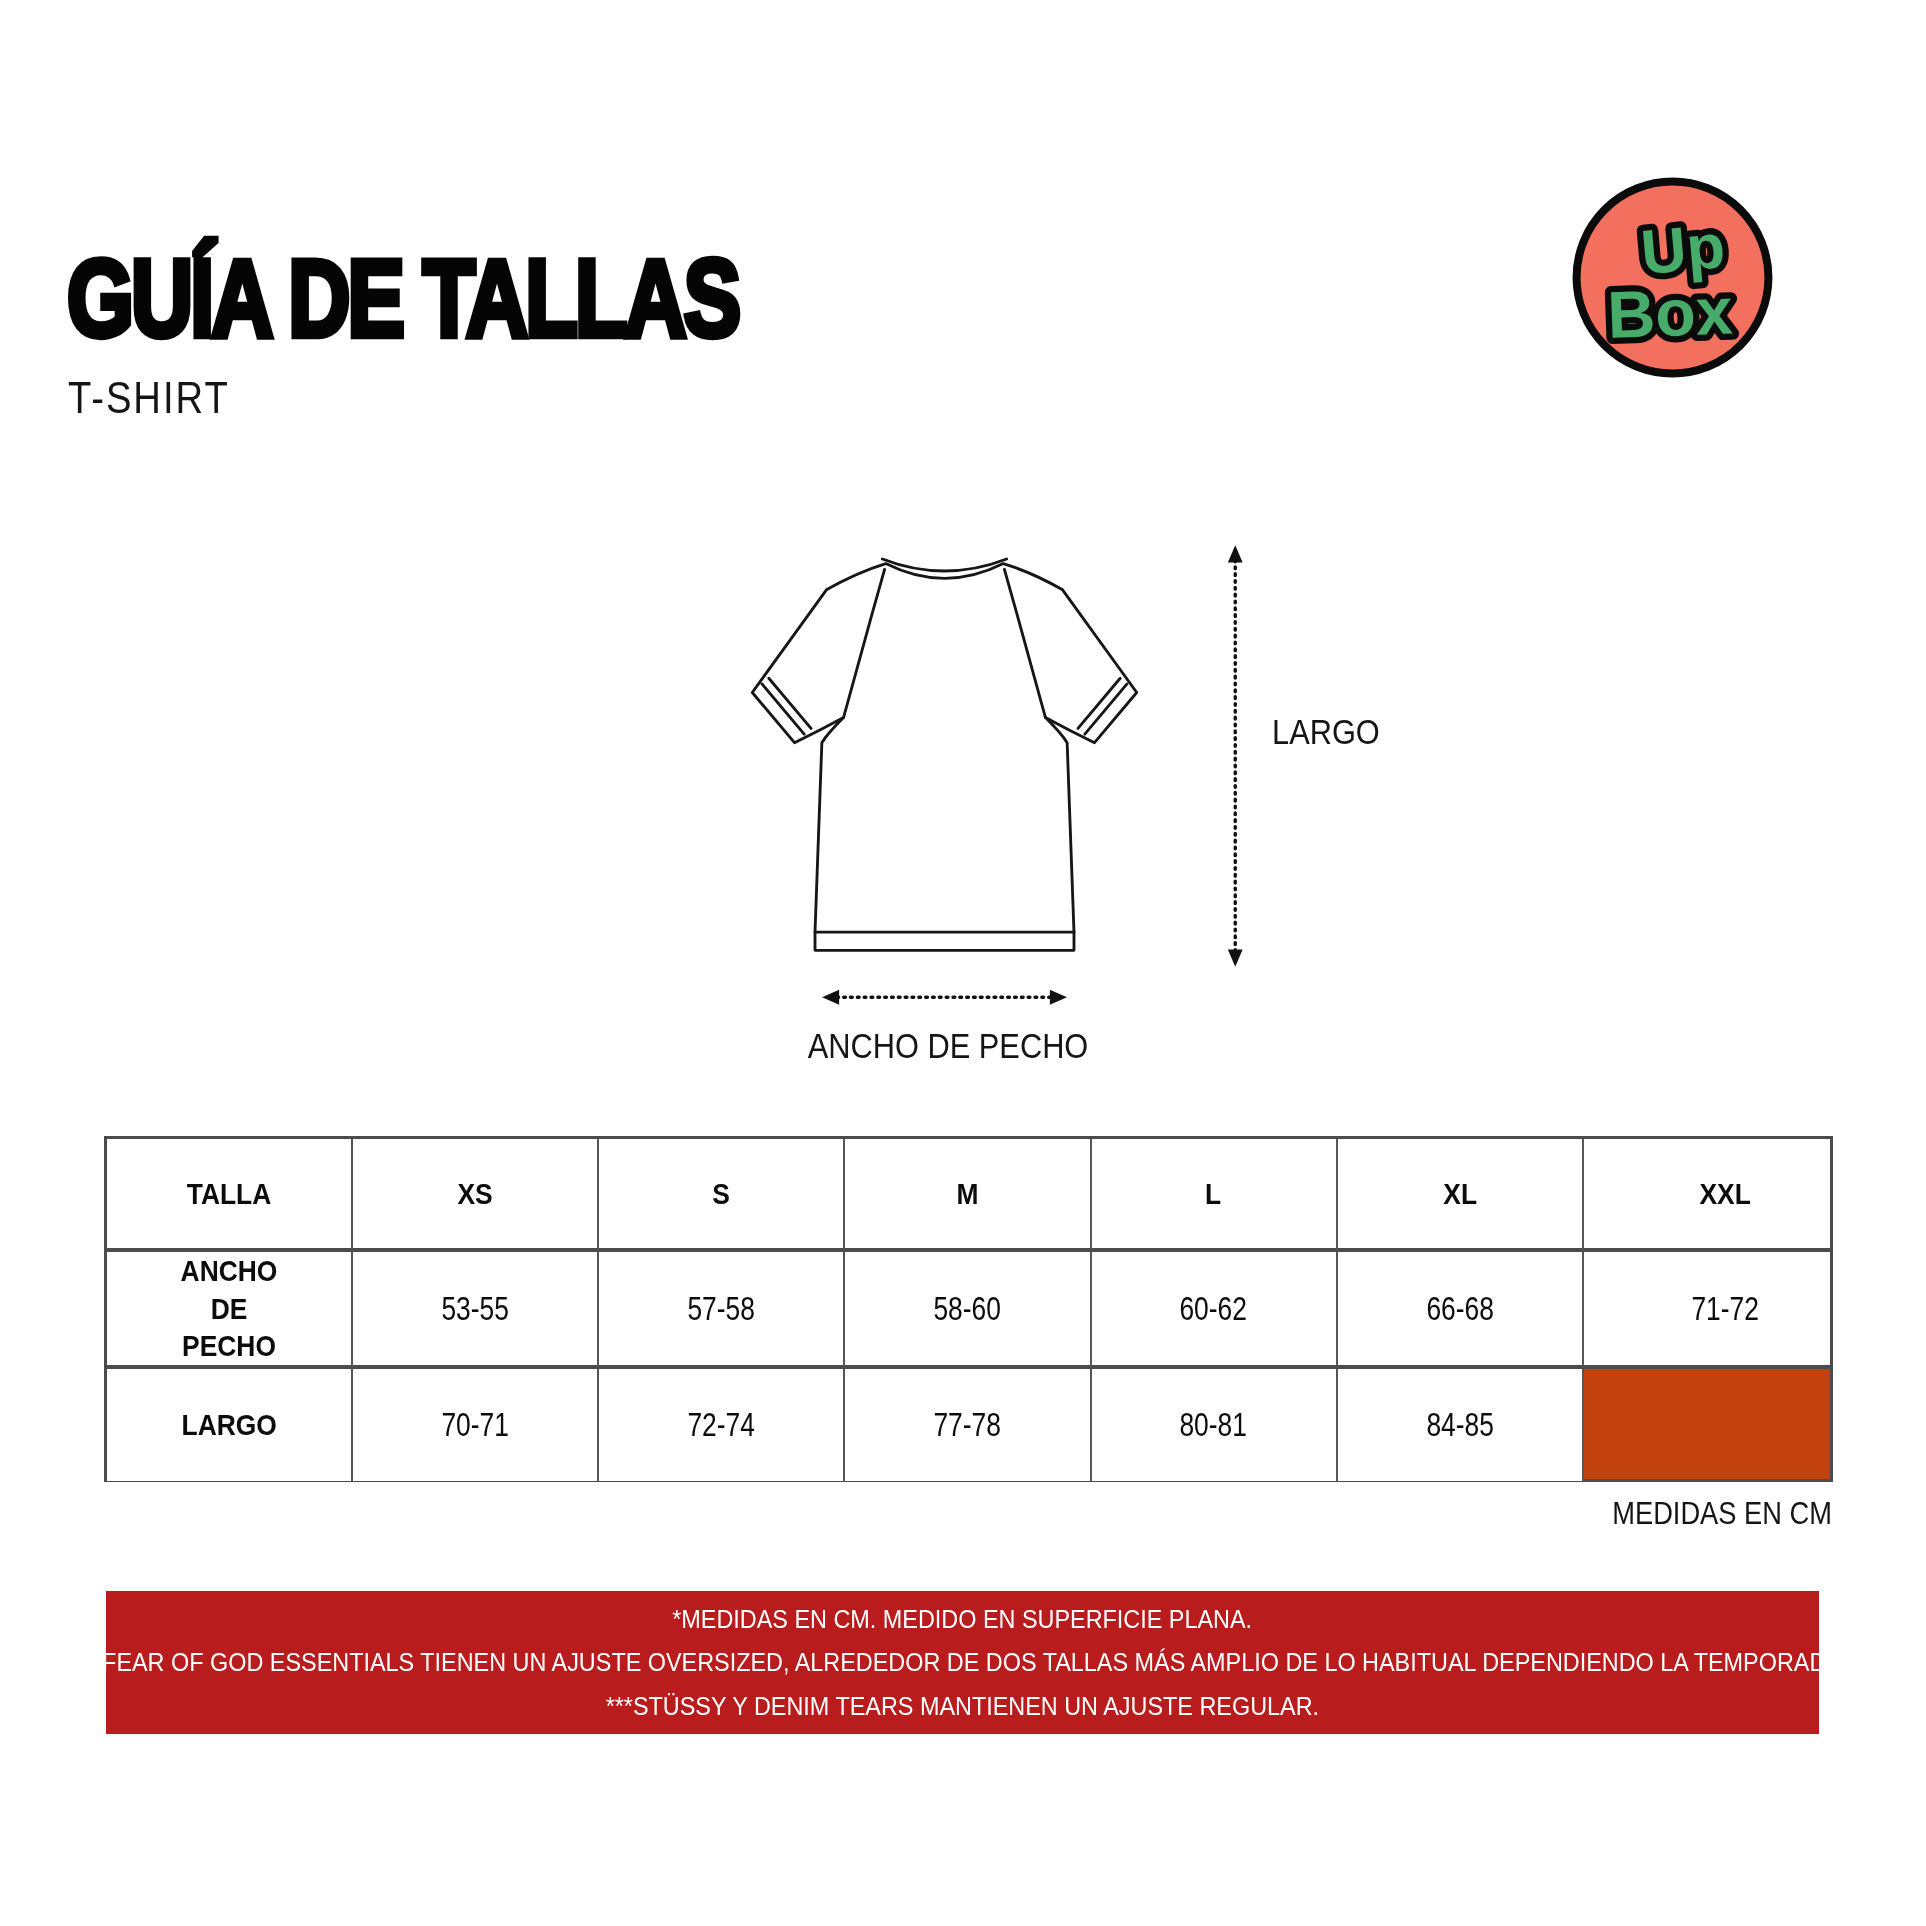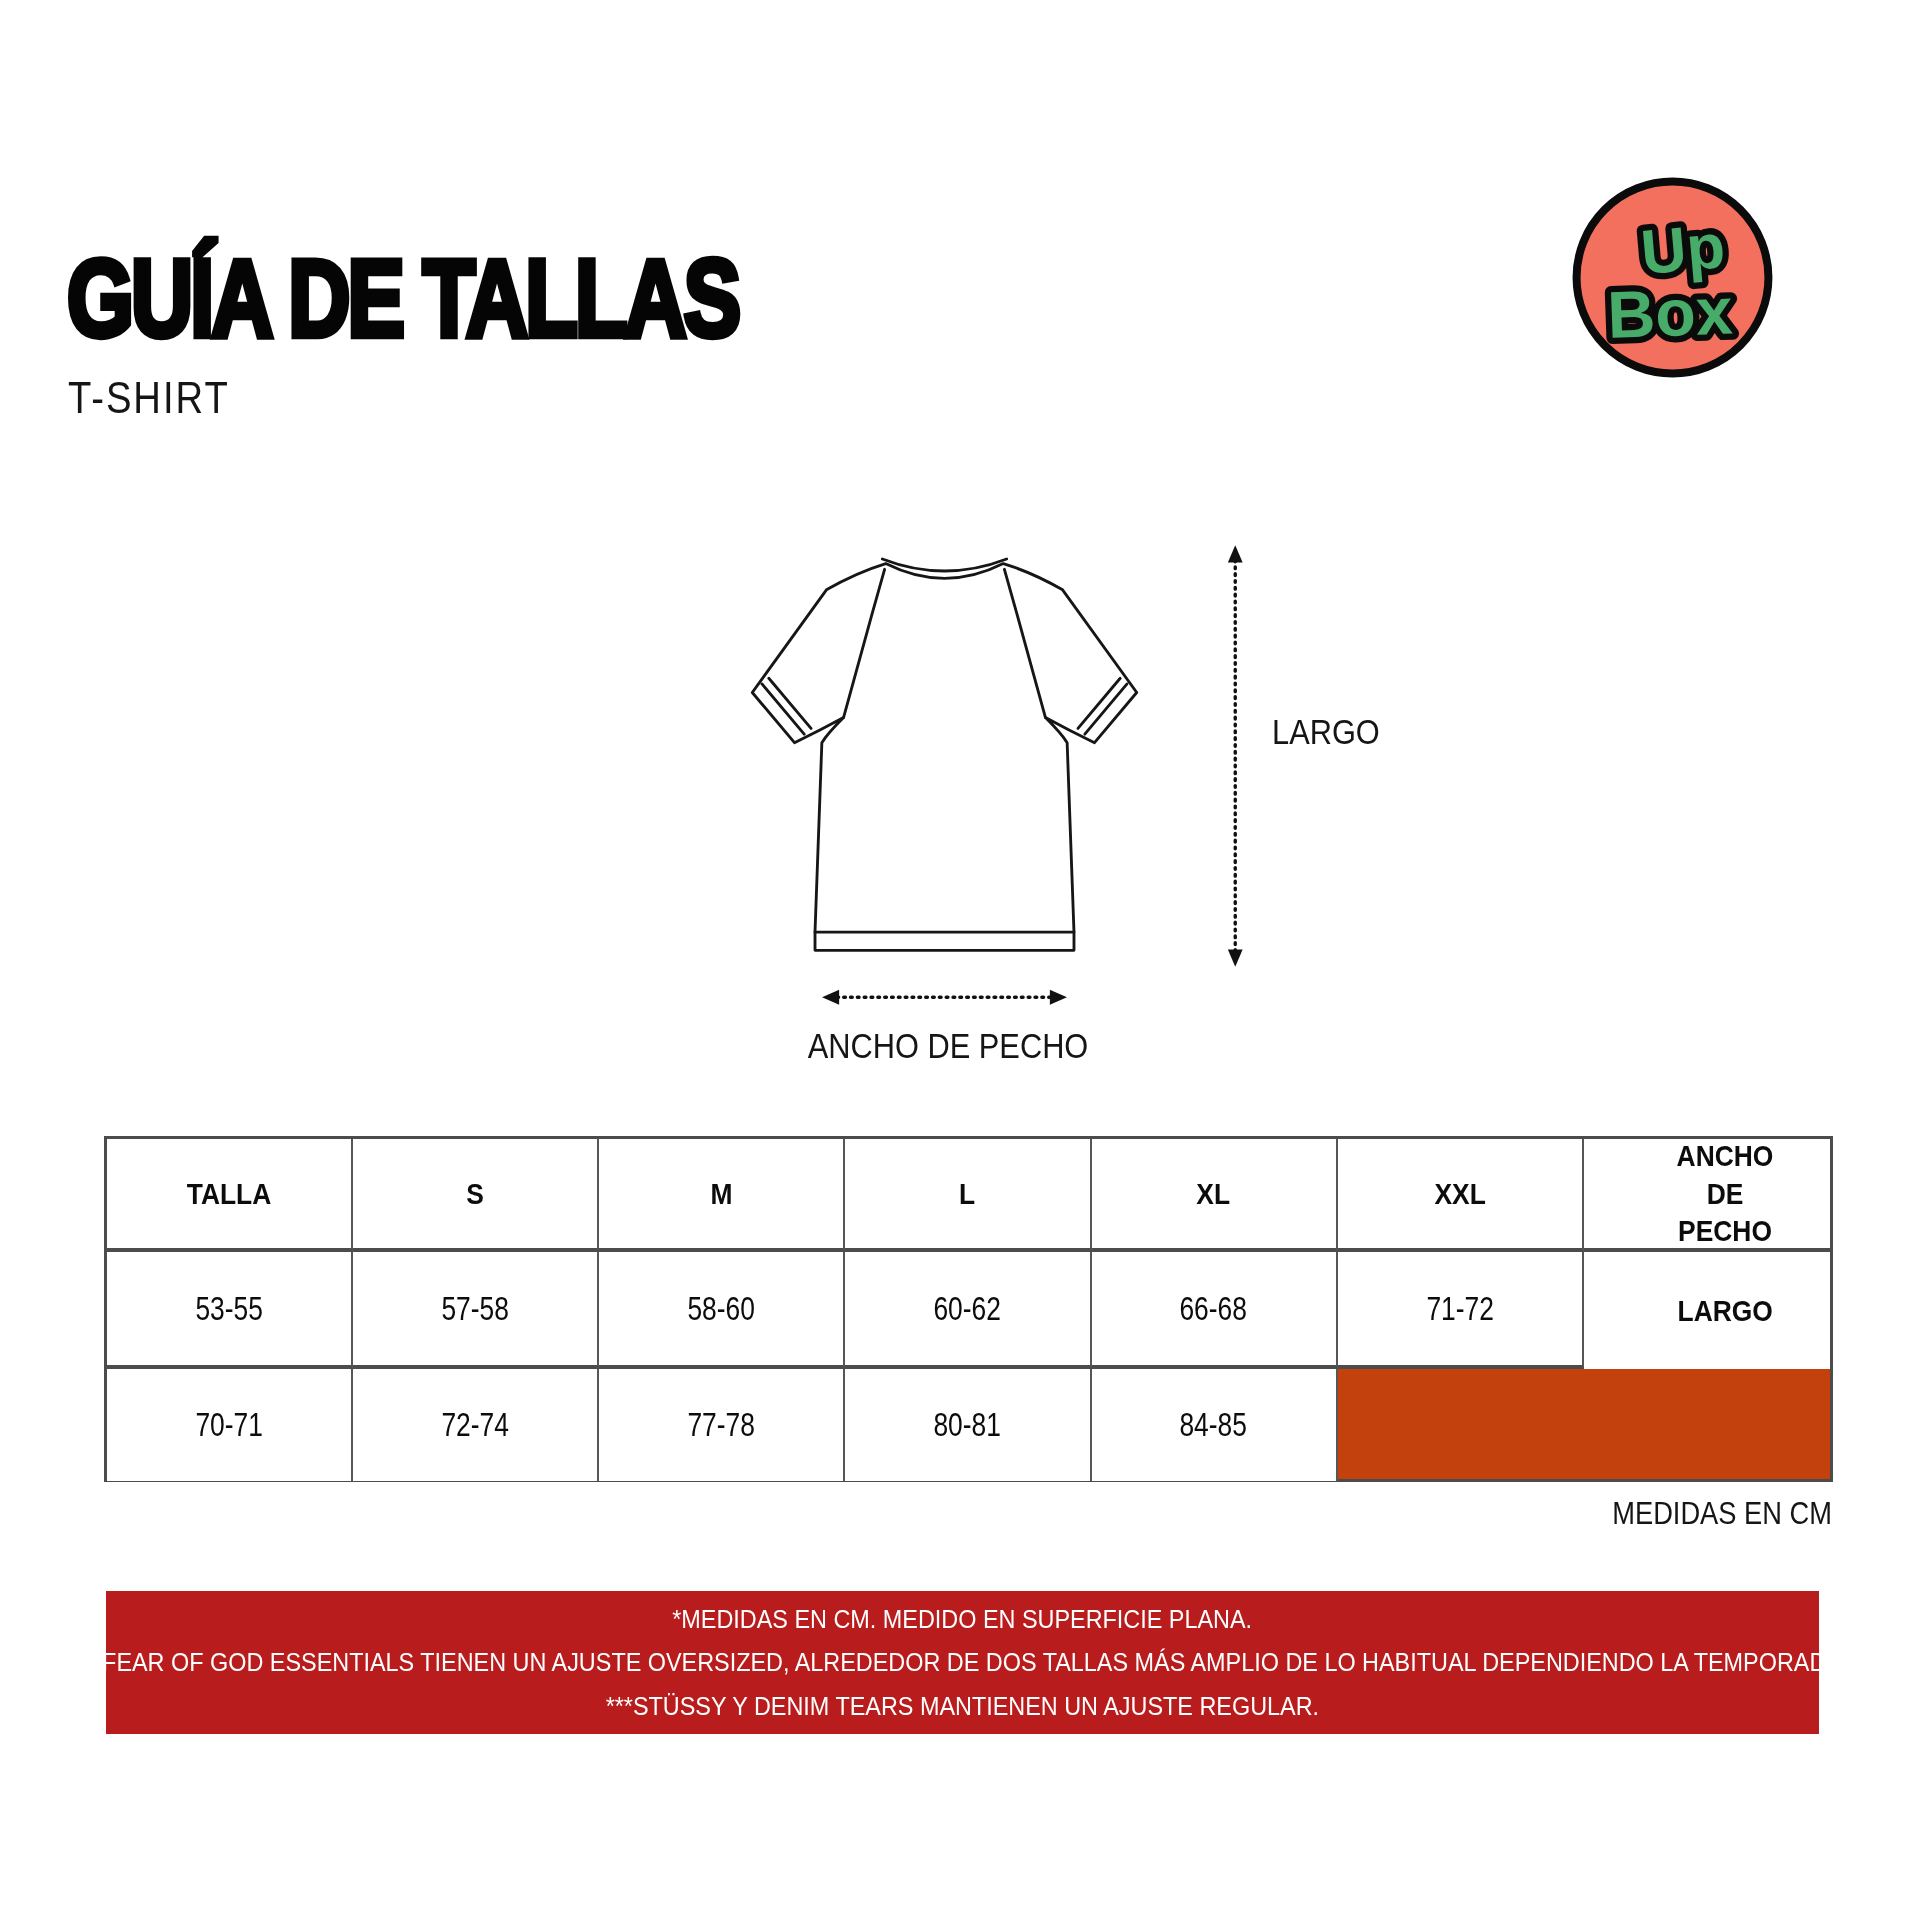--- a/index.html
+++ b/index.html
@@ -173,20 +173,23 @@
 
 <div class="abs diagram-label largo-label">LARGO</div>
 <div class="abs diagram-label ancho-label">ANCHO DE PECHO</div>
 
 <div class="abs size-table">
 
   <div class="cell">
       <span class="head-txt">TALLA</span>
     </div>
   <div class="cell">
+      <span class="head-txt">XS</span>
+    </div>
+  <div class="cell">
       <span class="head-txt">S</span>
     </div>
   <div class="cell">
       <span class="head-txt">M</span>
     </div>
   <div class="cell">
       <span class="head-txt">L</span>
     </div>
   <div class="cell">
       <span class="head-txt">XL</span>

